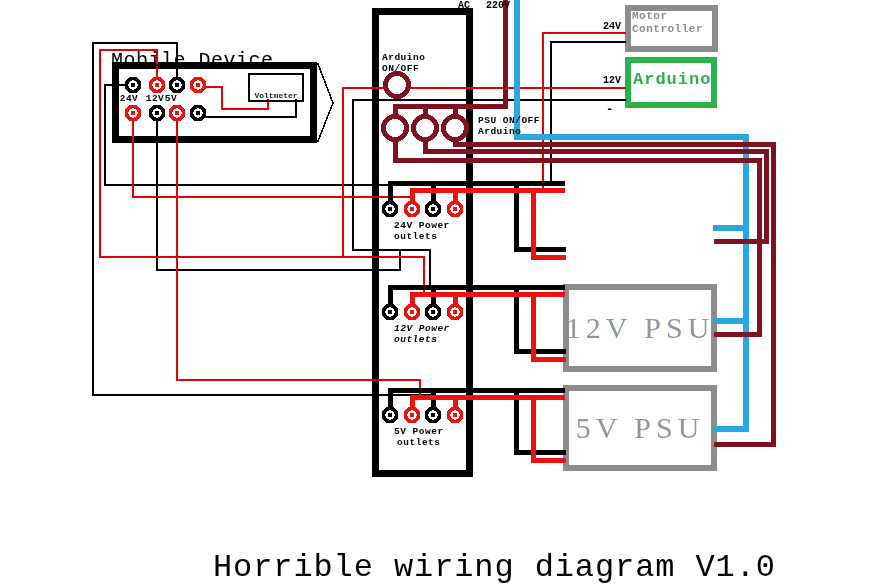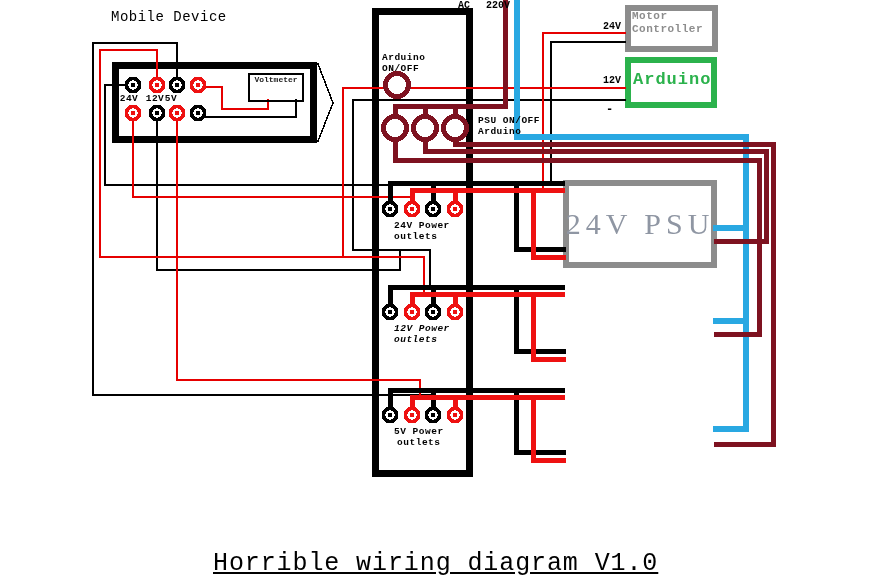--- a/index.html
+++ b/index.html
@@ -2,33 +2,33 @@
 <html><head>
 <meta charset="utf-8">
 <style>
   html,body{margin:0;padding:0;background:#fff;}
   .canvas{position:relative;width:874px;height:587px;background:#ffffff;overflow:hidden;
           font-family:"Liberation Mono",monospace;}
   .box{position:absolute;box-sizing:content-box;background:transparent;}
   #mobile-box{left:112px;top:62px;width:191px;height:67px;border:7px solid #000;}
   #front-panel-box{left:372px;top:8px;width:87px;height:455px;border:7px solid #000;}
   #voltmeter-box{left:248px;top:73px;width:52px;height:25px;border:2px solid #000;
-                 display:flex;align-items:flex-start;justify-content:center;z-index:4;}
+                 display:flex;align-items:flex-end;justify-content:center;z-index:4;}
   #motor-box{left:625px;top:5px;width:81px;height:35px;border:6px solid #8c8c8c;}
   #arduino-box{left:625px;top:57px;width:80px;height:39px;border:6px solid #2bb24c;}
   .psu-box{left:563px;width:142px;border:6px solid #8c8c8c;display:flex;align-items:center;justify-content:center;}
   #psu-24v{top:180px;height:76px;}
   #psu-12v{top:284px;height:76px;}
   #psu-5v{top:385px;height:74px;}
   .psu-label{font-family:"Liberation Serif",serif;font-size:30px;color:#8f96a3;letter-spacing:5px;white-space:pre;}
   svg#wires{position:absolute;left:0;top:0;z-index:2;}
   .lbl{position:absolute;color:#000;white-space:pre;z-index:3;}
-  .big{font-size:14px;letter-spacing:0.5px;}
+  .big{font-size:20px;letter-spacing:0.5px;margin-top:40px;}
   .small{font-size:9.5px;font-weight:bold;line-height:11px;letter-spacing:0.5px;}
-  #main-title{left:213px;top:549px;font-size:25px;letter-spacing:0.9px;text-decoration:underline;}
+  #main-title{left:213px;top:549px;font-size:32px;letter-spacing:0.9px;}
   #mobile-title{left:111px;top:9px;}
   #front-caption{left:349px;top:482px;}
   #ac-label{left:458px;top:0px;font-size:10px;font-weight:bold;word-spacing:10px;}
   #arduino-switch-label{left:382px;top:52px;}
   #psu-switches-label{left:478px;top:115px;}
   #outlet-label-24v{left:394px;top:220px;}
   #outlet-label-12v{left:394px;top:323px;font-style:italic;}
   #outlet-label-5v{left:394px;top:426px;text-align:center;}
   .rail{width:24px;text-align:center;}
   #rail-24v{left:117px;top:93px;}
@@ -44,22 +44,25 @@
 </style>
 </head>
 <body>
 
 <div class="canvas">
 
   <div class="box" id="mobile-box"></div>
   <div class="box" id="front-panel-box"></div>
   <div class="box" id="motor-box"></div>
   <div class="box" id="arduino-box"></div>
-  <div class="box psu-box" id="psu-24v">
-    <span class="psu-label">24V PSU</span>
+  <div class="box psu-box" id="psu-12v">
+    <span class="psu-label">12V PSU</span>
+  </div>
+  <div class="box psu-box" id="psu-5v">
+    <span class="psu-label">5V PSU</span>
   </div>
 
   <svg id="wires" width="874" height="587" viewBox="0 0 874 587" shape-rendering="crispEdges">
       <polyline points="133,85 105,85 105,185 390,185" fill="none" stroke="#000000" stroke-width="2" stroke-linecap="square" stroke-linejoin="miter"></polyline>
       <polyline points="177,85 177,43 93,43 93,395 433,395 433,407" fill="none" stroke="#000000" stroke-width="2" stroke-linecap="square" stroke-linejoin="miter"></polyline>
       <polyline points="157,113 157,270 400,270 400,250" fill="none" stroke="#000000" stroke-width="2" stroke-linecap="square" stroke-linejoin="miter"></polyline>
       <polyline points="625,100 353,100 353,250 430,250 430,288" fill="none" stroke="#000000" stroke-width="2" stroke-linecap="square" stroke-linejoin="miter"></polyline>
       <polyline points="296,100 296,117 200,117" fill="none" stroke="#000000" stroke-width="2" stroke-linecap="square" stroke-linejoin="miter"></polyline>
       <polyline points="625,42 551,42 551,184" fill="none" stroke="#000000" stroke-width="2" stroke-linecap="square" stroke-linejoin="miter"></polyline>
       <polyline points="318,64 333,103 318,141" fill="none" stroke="#000000" stroke-width="1.5" stroke-linecap="square" stroke-linejoin="miter"></polyline>

